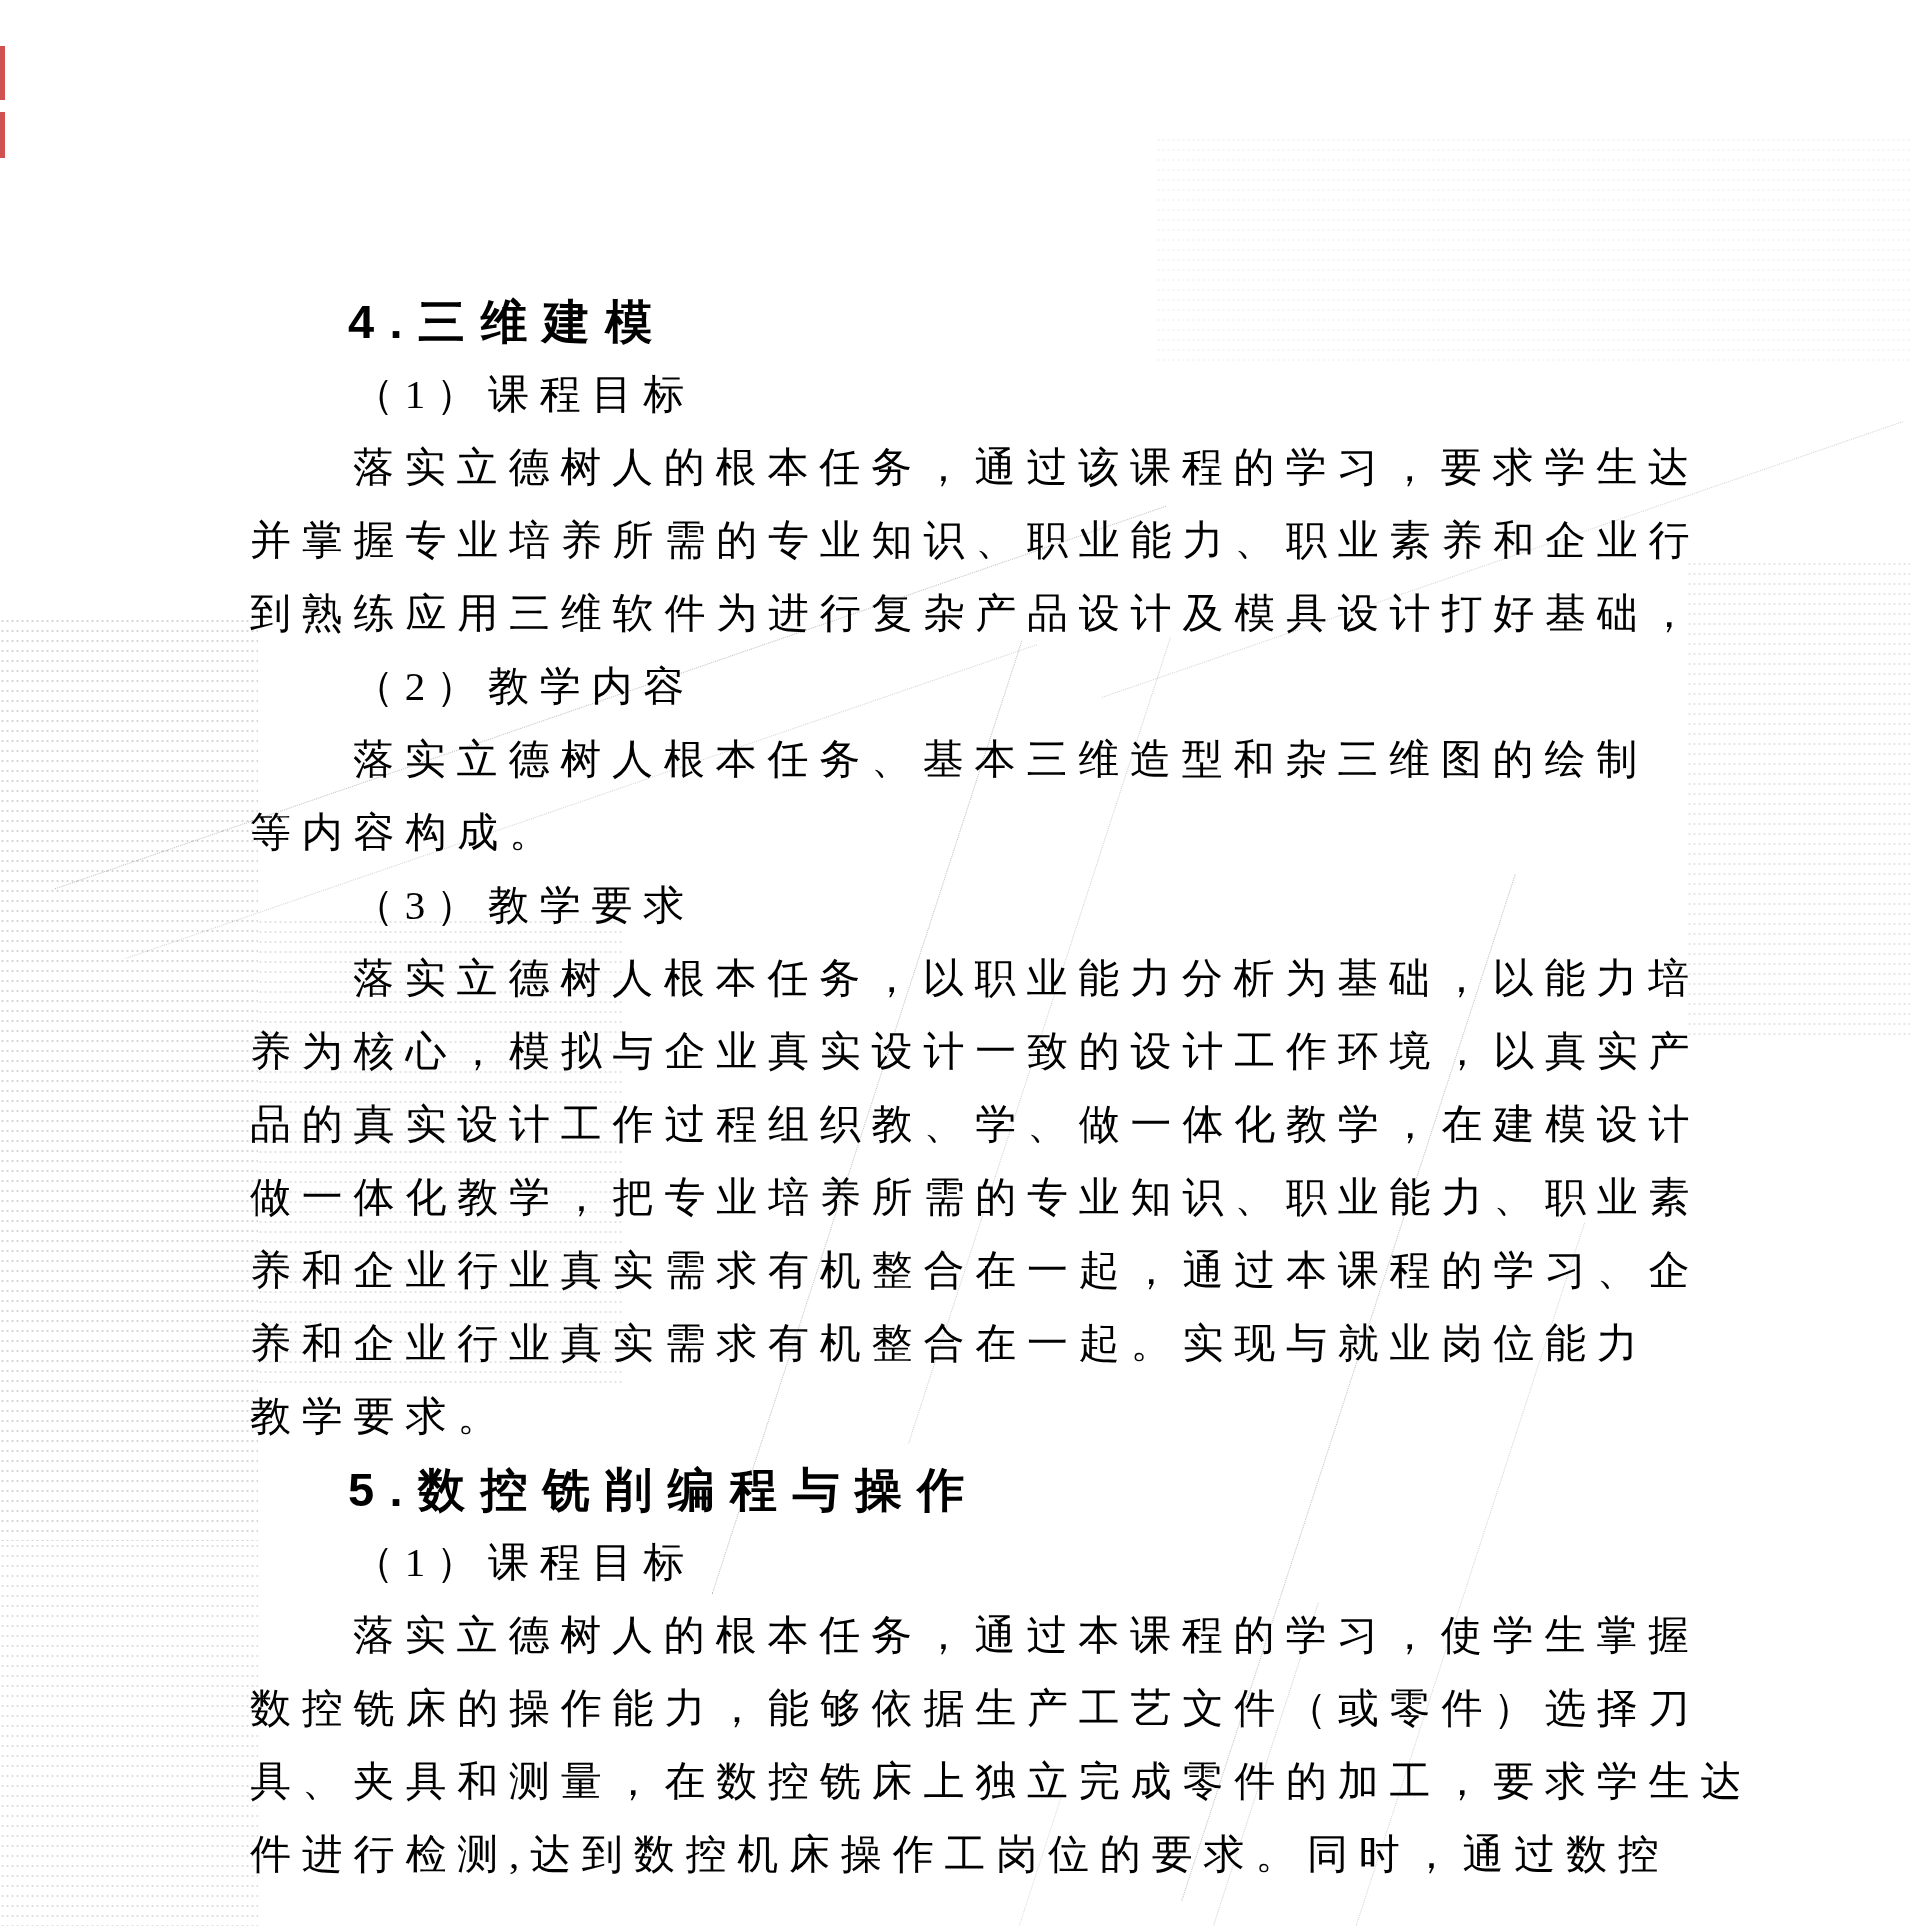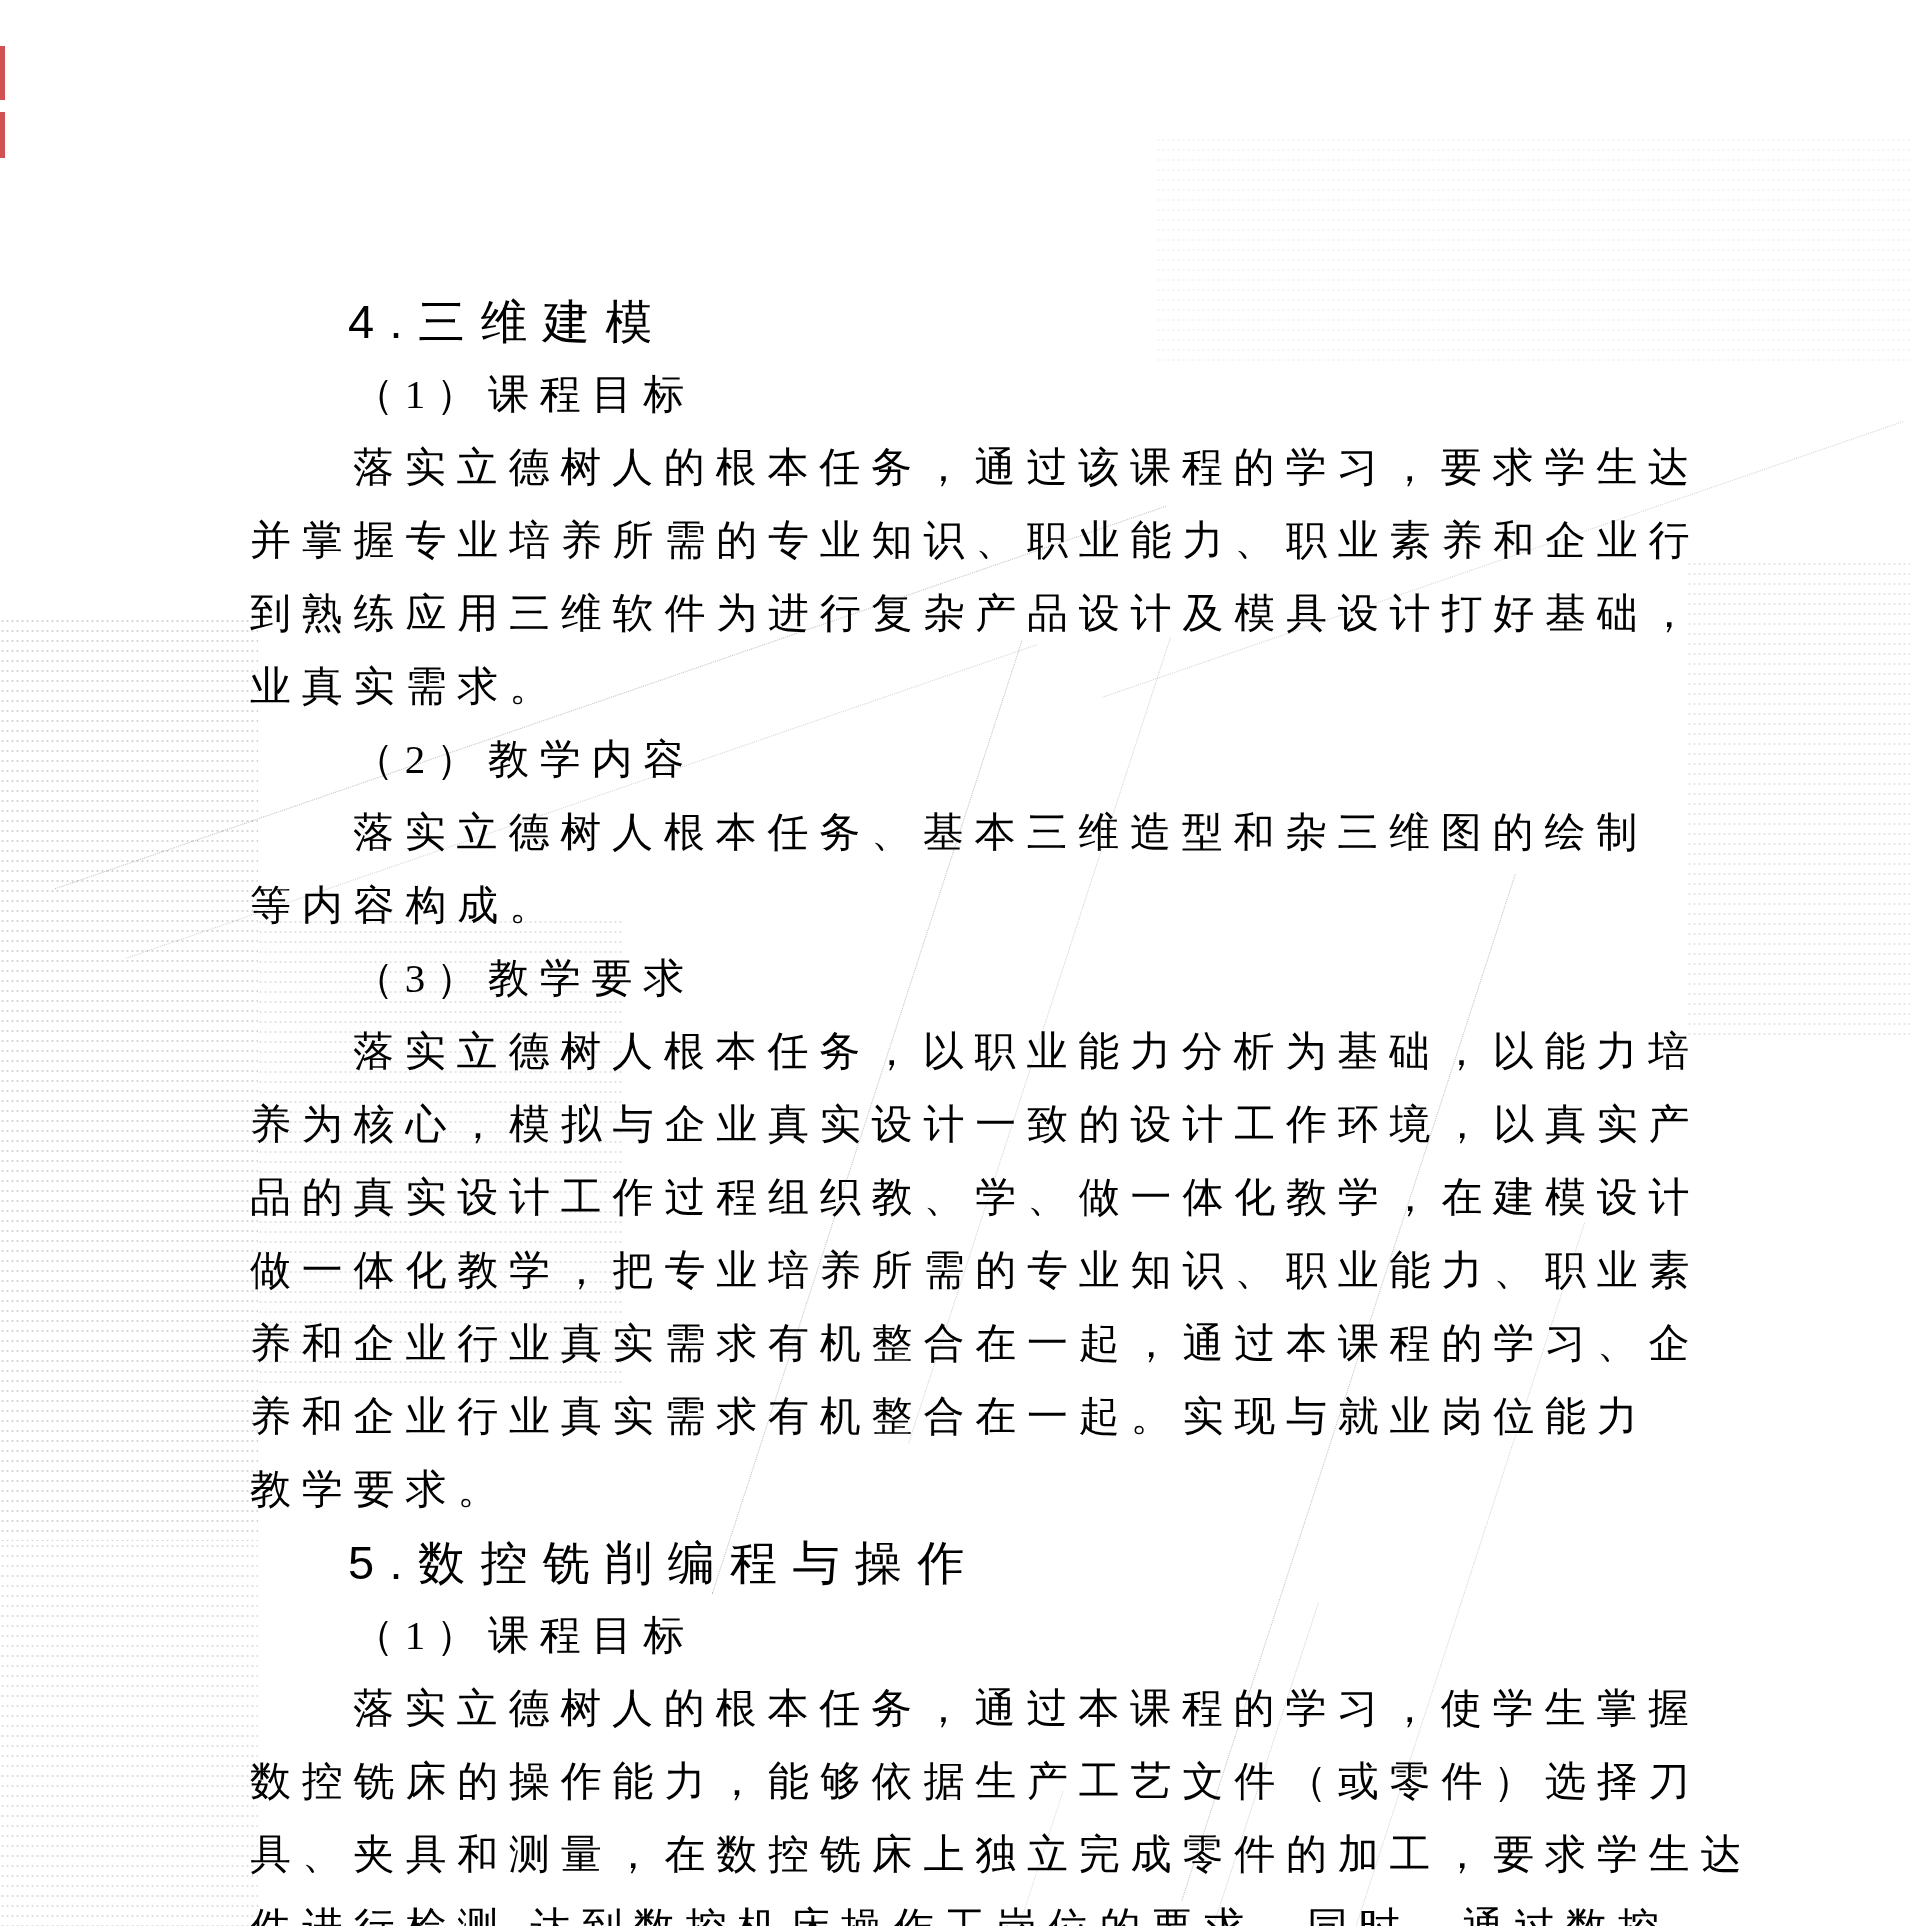--- a/index.html
+++ b/index.html
@@ -39,21 +39,21 @@
   }
   .line{
     height:73px;line-height:73px;
     white-space:nowrap;
     font-size:41px;
     letter-spacing:10.8px;
   }
   .indent{text-indent:103px;}
   .h1{
     font-family:"Liberation Sans", sans-serif;
-    font-weight:normal;
+    font-weight:bold;
     font-size:47px;
     letter-spacing:15.4px;
     text-indent:98px;
   }
 </style>
 </head>
 <body>
 
 <div class="page">
 
@@ -76,21 +76,20 @@
 
   <div class="redmark" style="top:46px;height:54px;"></div>
   <div class="redmark" style="top:112px;height:46px;"></div>
 
   <div class="text-block">
     <div class="line h1">4.三维建模</div>
     <div class="line indent">（1）课程目标</div>
     <div class="line indent">落实立德树人的根本任务，通过该课程的学习，要求学生达</div>
     <div class="line">并掌握专业培养所需的专业知识、职业能力、职业素养和企业行</div>
     <div class="line">到熟练应用三维软件为进行复杂产品设计及模具设计打好基础，</div>
-    <div class="line">业真实需求。</div>
     <div class="line indent">（2）教学内容</div>
     <div class="line indent">落实立德树人根本任务、基本三维造型和杂三维图的绘制</div>
     <div class="line">等内容构成。</div>
     <div class="line indent">（3）教学要求</div>
     <div class="line indent">落实立德树人根本任务，以职业能力分析为基础，以能力培</div>
     <div class="line">养为核心，模拟与企业真实设计一致的设计工作环境，以真实产</div>
     <div class="line">品的真实设计工作过程组织教、学、做一体化教学，在建模设计</div>
     <div class="line">做一体化教学，把专业培养所需的专业知识、职业能力、职业素</div>
     <div class="line">养和企业行业真实需求有机整合在一起，通过本课程的学习、企</div>
     <div class="line">养和企业行业真实需求有机整合在一起。实现与就业岗位能力</div>

